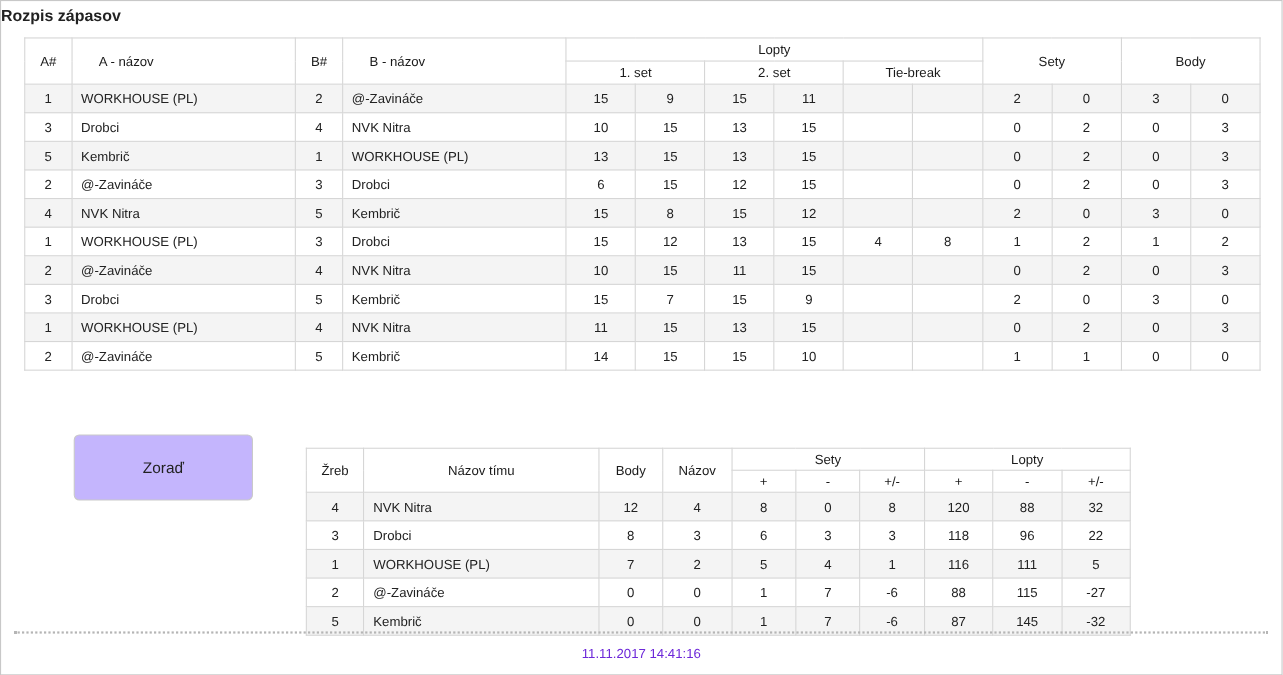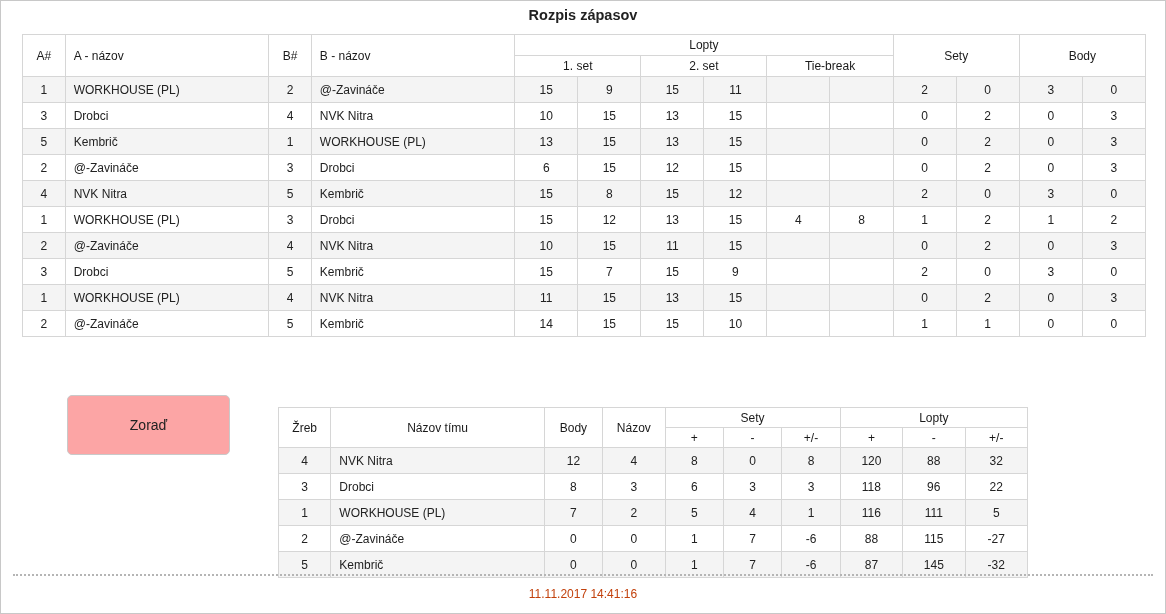--- a/index.html
+++ b/index.html
@@ -17,21 +17,21 @@
   }
   .page {
     width: 1166px; height: 614px;
     border: 1px solid #c8c8c8;
     position: relative;
     background: #fff;
   }
 
   
   .section-title {
-    text-align: center;
+    text-align: left;
     font-weight: bold;
     font-size: 14.5px;
     color: #222;
     padding: 6px 0 6px 0;
   }
 
   
   table {
     border-collapse: collapse;
     font-size: 12px;
@@ -59,40 +59,40 @@
   tbody tr:nth-child(odd) td { background: #f4f4f4; }
   tbody tr:nth-child(even) td { background: #ffffff; }
 
   
   #matches-wrap {
     position: absolute;
     left: 21px; top: 33px;
     width: 1124px;
   }
   #matches-table { width: 1124px; table-layout: fixed; }
-  #matches-table th.th-an { text-align: left; padding-left: 8px; }
+  #matches-table th.th-an { text-align: left; padding-left: 24px; }
   .c-num { text-align: center; }
   .c-name { text-align: left; }
   .c-score { text-align: center; }
 
   
   #standings-wrap {
     position: absolute;
     left: 277px; top: 406px;
     width: 750px;
   }
   #standings-table { width: 750px; table-layout: fixed; }
   #standings-table thead th { height: 20px; }
   #standings-table tbody td { height: 26px; }
 
   
   .btn {
     position: absolute;
     width: 163px; height: 60px;
-    background: #fca5a5;
+    background: #c4b5fd;
     border: 1px solid #c9c9c9;
     border-radius: 5px;
     font-size: 14px;
     color: #222;
     font-family: "Liberation Sans", sans-serif;
     cursor: pointer;
     display: flex; align-items: center; justify-content: center;
   }
   #btn-sort { left: 66px; top: 394px; }
   #btn-publish { left: 66px; top: 486px; }
@@ -103,21 +103,21 @@
     left: 12px; right: 12px;
     top: 573px;
     border-top: 2px dotted #b5b5b5;
     height: 0;
   }
   .footer {
     position: absolute;
     left: 0; right: 0; top: 586px;
     text-align: center;
     font-size: 12px;
-    color: #c2410c;
+    color: #6d28d9;
   }
 </style>
 </head>
 <body>
 
 <div class="page">
 
   <div class="section-title">Rozpis zápasov</div>
 
   <div id="matches-wrap">

